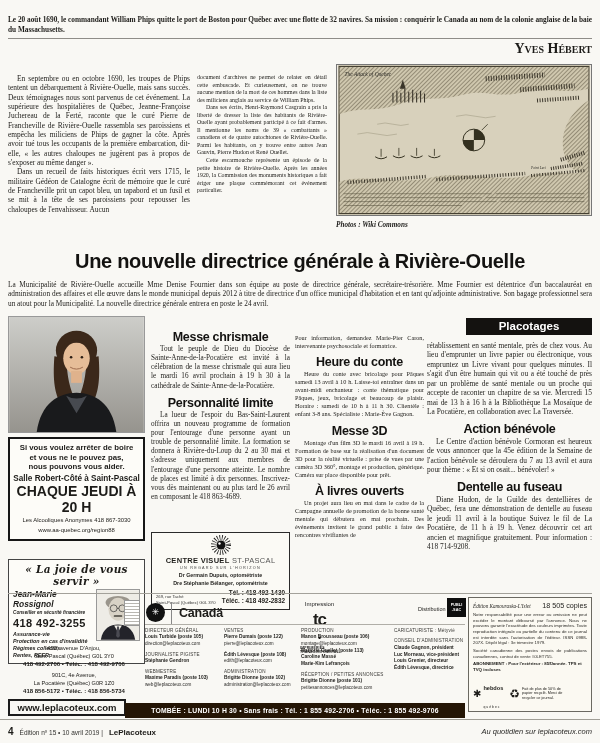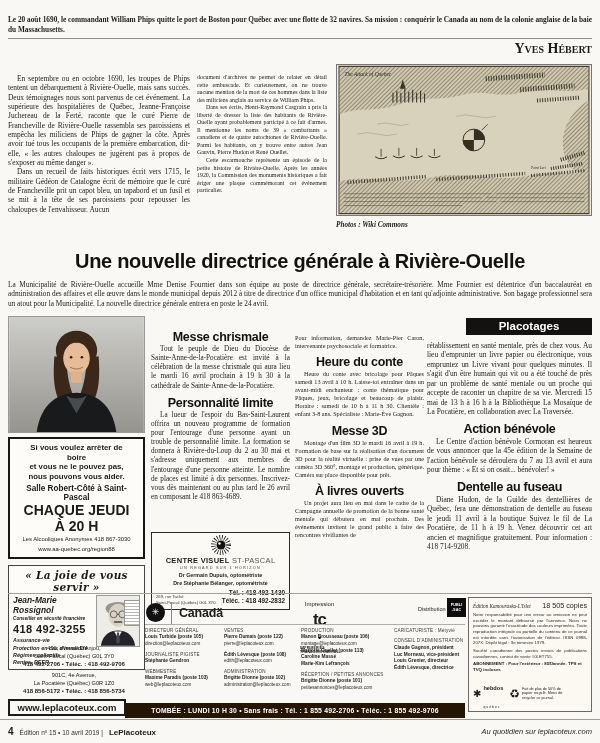--- a/index.html
+++ b/index.html
@@ -42,26 +42,26 @@
     letter-spacing:-0.3px; text-align:center; margin:5px 0 1px; color:#131210; }
   .colB p { font-size:7.2px; line-height:1.27; text-align:justify; }
   .colC p { font-size:6.2px; line-height:1.3;  text-align:justify; }
   .colD p { font-size:7.4px; line-height:1.28; text-align:justify; }
   .banner { width:126px; margin-left:auto; background:#141210; color:#fff; text-align:center;
     font-family:"Liberation Sans", sans-serif; font-weight:700; font-size:11.5px; padding:2px 0 3px; margin-bottom:6px; }
 
   
   .portrait { width:137px; height:117px; display:block; border:1px solid #999; }
   .ad-aa { margin-top:4px; border:2px solid #161616; background:#fdfcf8; text-align:center;
-    font-family:"Liberation Sans", sans-serif; padding:4px 12px; }
+    font-family:"Liberation Sans", sans-serif; padding:4px 2px; }
   .ad-aa .big { font-weight:700; font-size:7.8px; line-height:1.25; }
   .ad-aa .salle { font-weight:700; font-size:8.2px; margin-top:2px; }
   .ad-aa .hor { font-weight:700; font-size:14px; }
   .ad-aa .small { font-size:5.9px; margin-top:2px; line-height:1.3; }
-  .ad-ros { margin-top:6px; border:1px solid #444; background:#fdfcf8; padding:3px 4px;
+  .ad-ros { margin-top:18px; border:1px solid #444; background:#fdfcf8; padding:3px 4px;
     font-family:"Liberation Sans", sans-serif; }
   .ad-ros .hdr { font-family:"DejaVu Serif", serif; font-style:italic; font-weight:700;
     font-size:10.5px; text-align:center; letter-spacing:0.3px; margin-bottom:2px; }
   .ros-row { display:flex; gap:4px; }
   .ros-left { flex:1; }
   .ros-name { font-style:italic; font-weight:700; font-size:8.4px; }
   .ros-title { font-style:italic; font-weight:700; font-size:4.7px; margin-top:1px; }
   .ros-phone { font-weight:700; font-size:11px; letter-spacing:0.4px; margin:2px 0; }
   .ros-serv { font-weight:700; font-style:italic; font-size:5.4px; line-height:1.35; }
   .headshot { width:44px; height:52px; border:1px solid #999; background:#fff; flex:none; }

